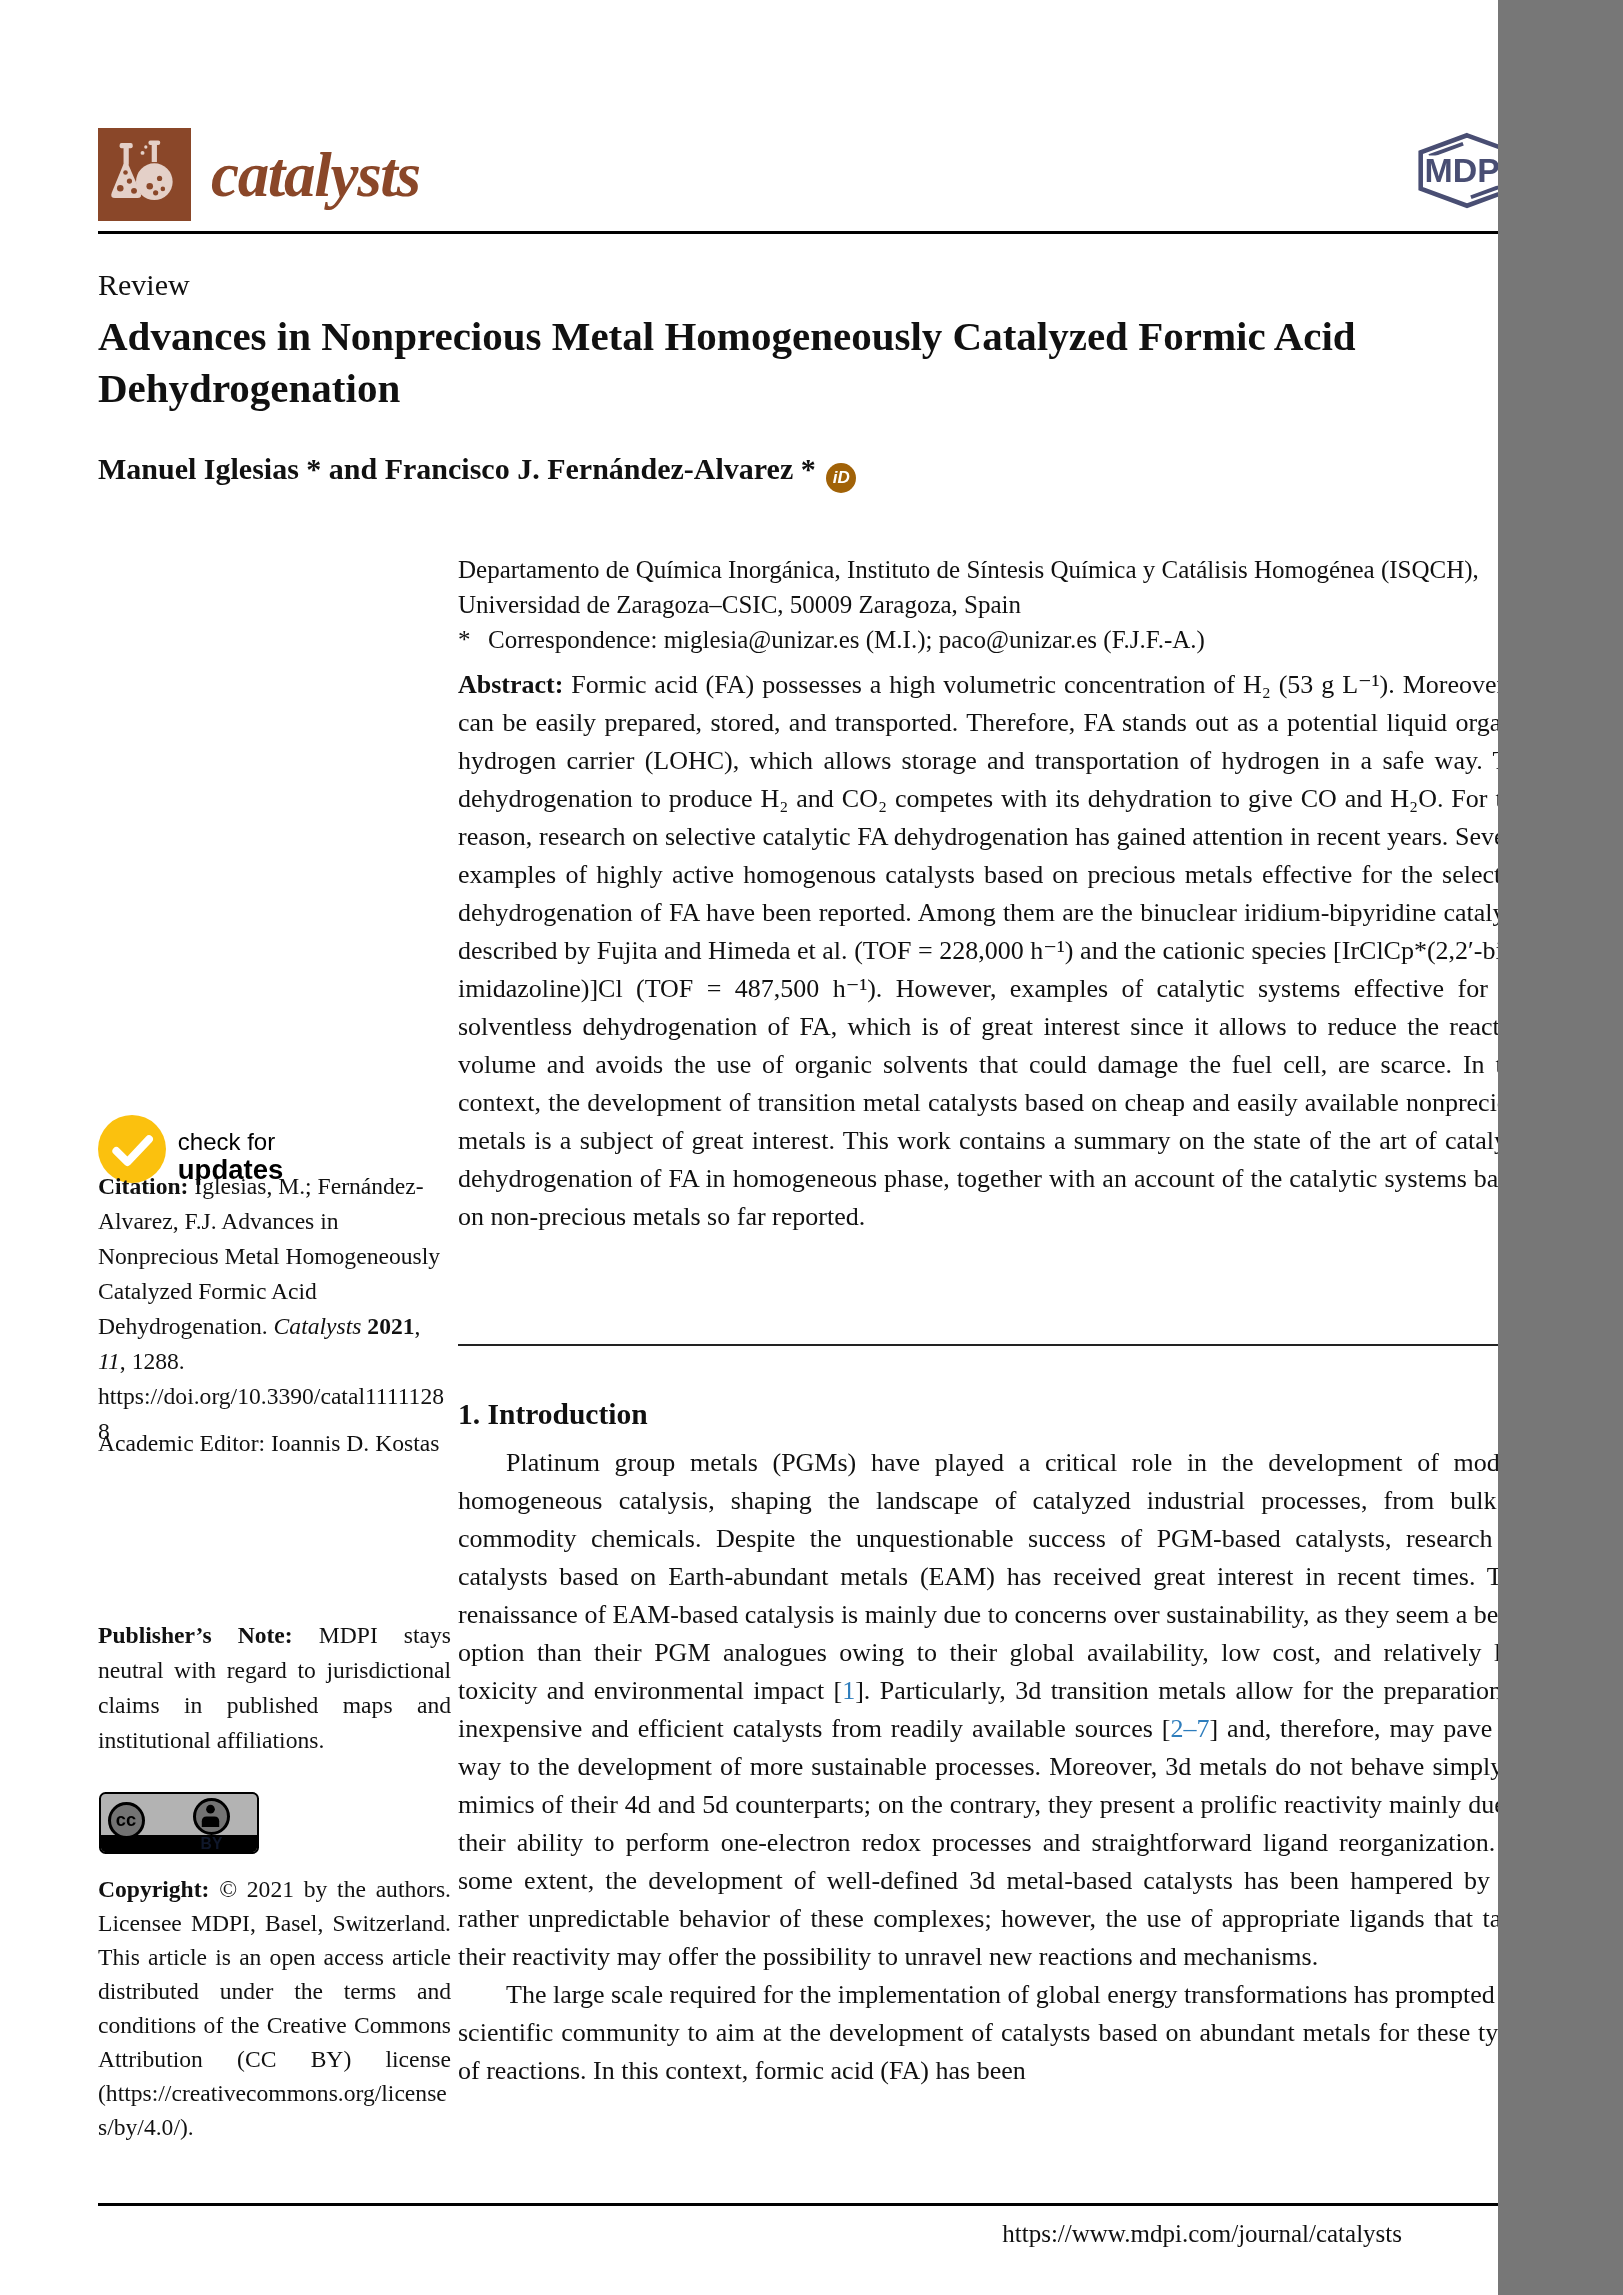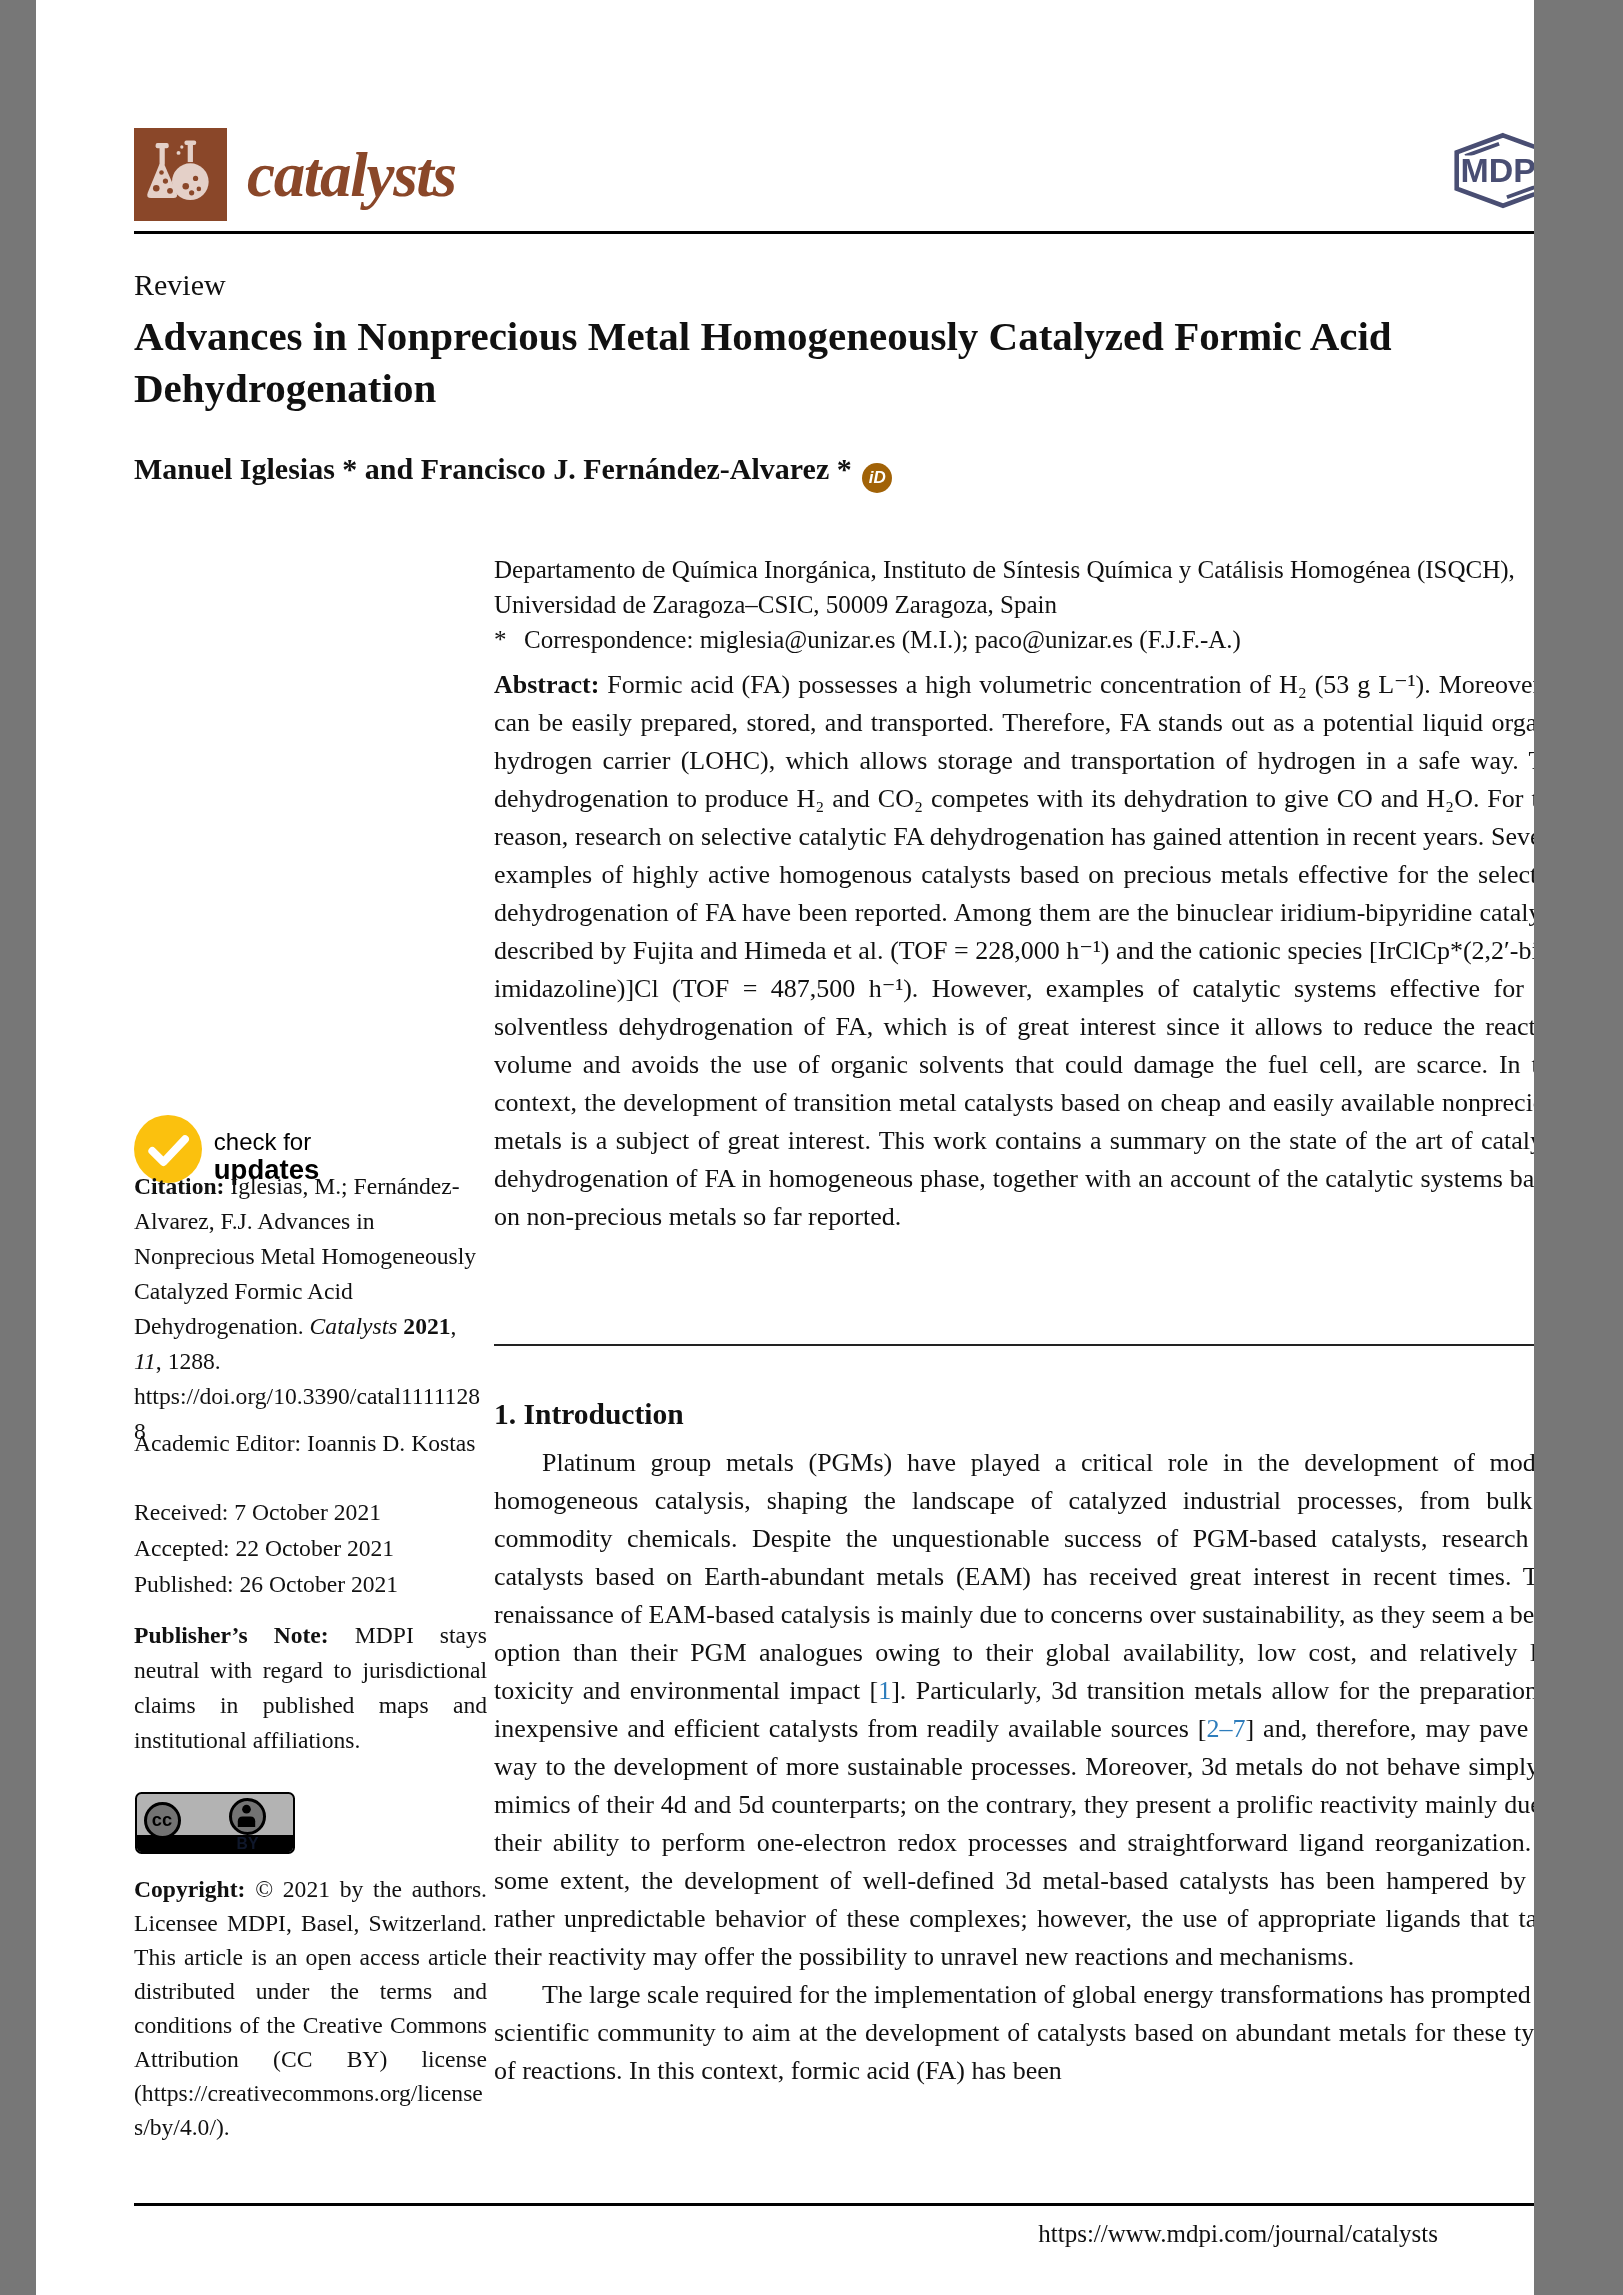--- a/index.html
+++ b/index.html
@@ -3,21 +3,20 @@
 <meta charset="utf-8">
 <style>
   html,body{margin:0;padding:0;background:#777;}
   .page{
     position:relative;
     width:1498px;height:2295px;
     background:#ffffff;
     font-family:"Liberation Serif","DejaVu Serif",serif;
     color:#111;
     overflow:hidden;
-    margin-left:36px;
   }
   .abs{position:absolute;}
 
   
   .logo-square{left:98px;top:128px;width:93px;height:93px;}
   .wordmark{left:211px;top:136px;font-size:63px;line-height:79px;font-style:italic;font-weight:bold;color:#8A4729;letter-spacing:-1.3px;}
   .mdpi-logo{left:1407px;top:132px;width:120px;height:77px;}
   .rule{background:#000;height:2.6px;}
   .header-rule{left:98px;top:231px;width:1430px;}
   .review{left:98px;top:268px;font-size:30px;}
@@ -140,25 +139,20 @@
       <path d="M28 55 L45 72 L78 37" fill="none" stroke="#ffffff" stroke-width="12" stroke-linecap="round" stroke-linejoin="round"></path>
     </svg>
     <div class="check-text">
       <div>check for</div>
       <div class="b2">updates</div>
     </div>
   </div>
 
   <div class="abs side citation wrap-any"><span style="font-weight: bold;">Citation: </span><span>Iglesias, M.; Fernández-Alvarez, F.J. Advances in Nonprecious Metal Homogeneously Catalyzed Formic Acid Dehydrogenation. </span><span style="font-style: italic;">Catalysts </span><span style="font-weight: bold;">2021</span><span>, </span><span style="font-style: italic;">11</span><span>, 1288. </span><span class="seg-link">https://doi.org/10.3390/catal11111288</span></div>
   <div class="abs side acad-editor">Academic Editor: Ioannis D. Kostas</div>
-  <div class="abs side dates">
-    <div>Received: 7 October 2021</div>
-    <div>Accepted: 22 October 2021</div>
-    <div>Published: 26 October 2021</div>
-  </div>
   <div class="abs side pub-note"><span style="font-weight: bold;">Publisher’s Note: </span><span>MDPI stays neutral with regard to jurisdictional claims in published maps and institutional affiliations.</span></div>
 
   <div class="abs cc-badge">
     <div class="cc-strip"></div>
     <div class="cc-circle cc-cc">cc</div>
     <div class="cc-circle cc-person">
       <svg width="29" height="29" viewBox="0 0 30 30">
         <circle cx="15" cy="8.5" r="4.5" fill="#000"></circle>
         <path d="M6 27 v-6 q0 -5 5 -5 h8 q5 0 5 5 v6 z" fill="#000"></path>
       </svg>

